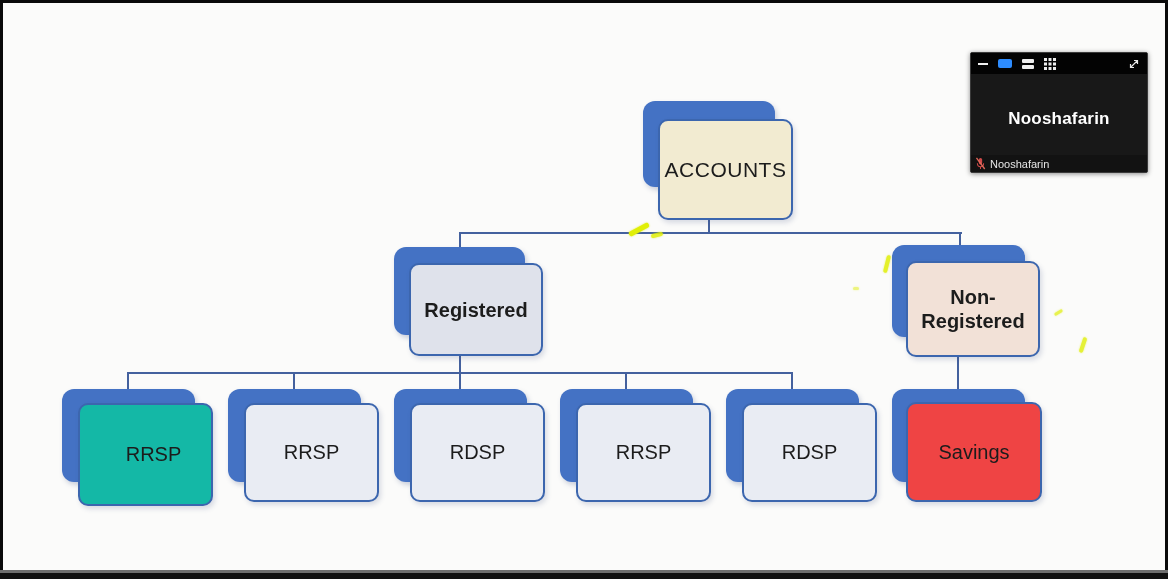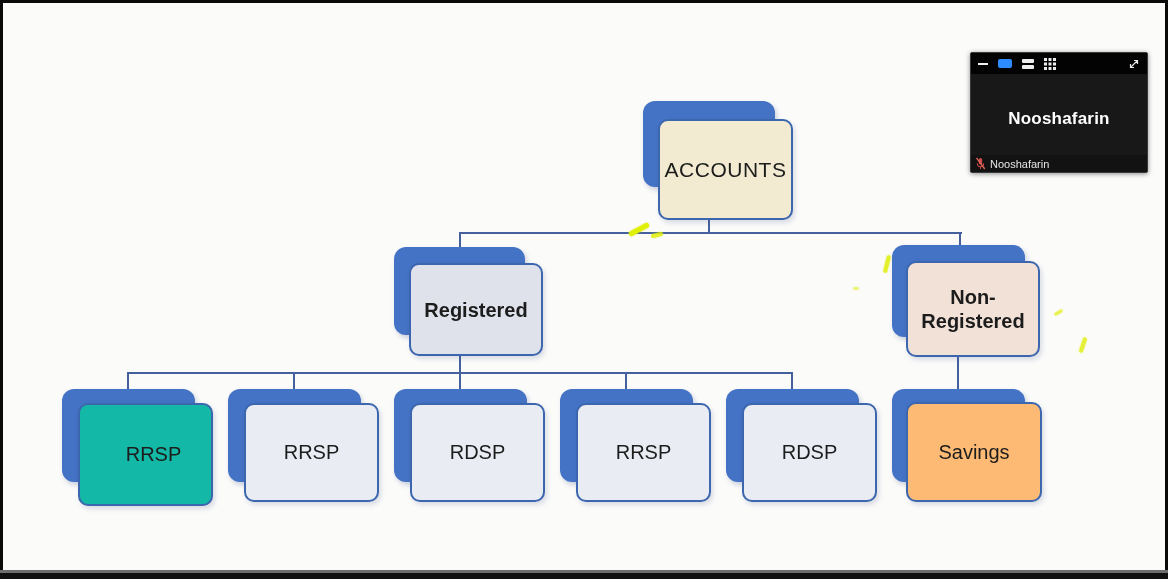--- a/index.html
+++ b/index.html
@@ -131,21 +131,21 @@
 
   <div class="node" style="left:726px;top:389px;width:151px;height:113px;">
     <div class="back" style="width:133px;height:93px;"></div>
     <div class="front" style="left: 16px; top: 14px; width: 135px; height: 99px; background: rgb(233, 236, 243);">
       <span class="label">RDSP</span>
     </div>
   </div>
 
   <div class="node" style="left:892px;top:389px;width:150px;height:113px;">
     <div class="back" style="width:133px;height:93px;"></div>
-    <div class="front" style="left: 14px; top: 13px; width: 136px; height: 100px; background: #fdba74;">
+    <div class="front" style="left: 14px; top: 13px; width: 136px; height: 100px; background: #ef4444;">
       <span class="label">Savings</span>
     </div>
   </div>
 
   <div class="mark" style="left:628px;top:227px;width:22px;height:5px;transform:rotate(-28deg);"></div>
   <div class="mark" style="left:651px;top:233px;width:12px;height:4px;transform:rotate(-14deg);opacity:0.85;"></div>
   <div class="mark" style="left:885px;top:255px;width:4px;height:18px;transform:rotate(14deg);opacity:0.85;"></div>
   <div class="mark" style="left:853px;top:287px;width:6px;height:3px;opacity:0.5;"></div>
   <div class="mark" style="left:1054px;top:311px;width:9px;height:3px;transform:rotate(-32deg);opacity:0.7;"></div>
   <div class="mark" style="left:1081px;top:337px;width:4px;height:16px;transform:rotate(18deg);opacity:0.8;"></div>

